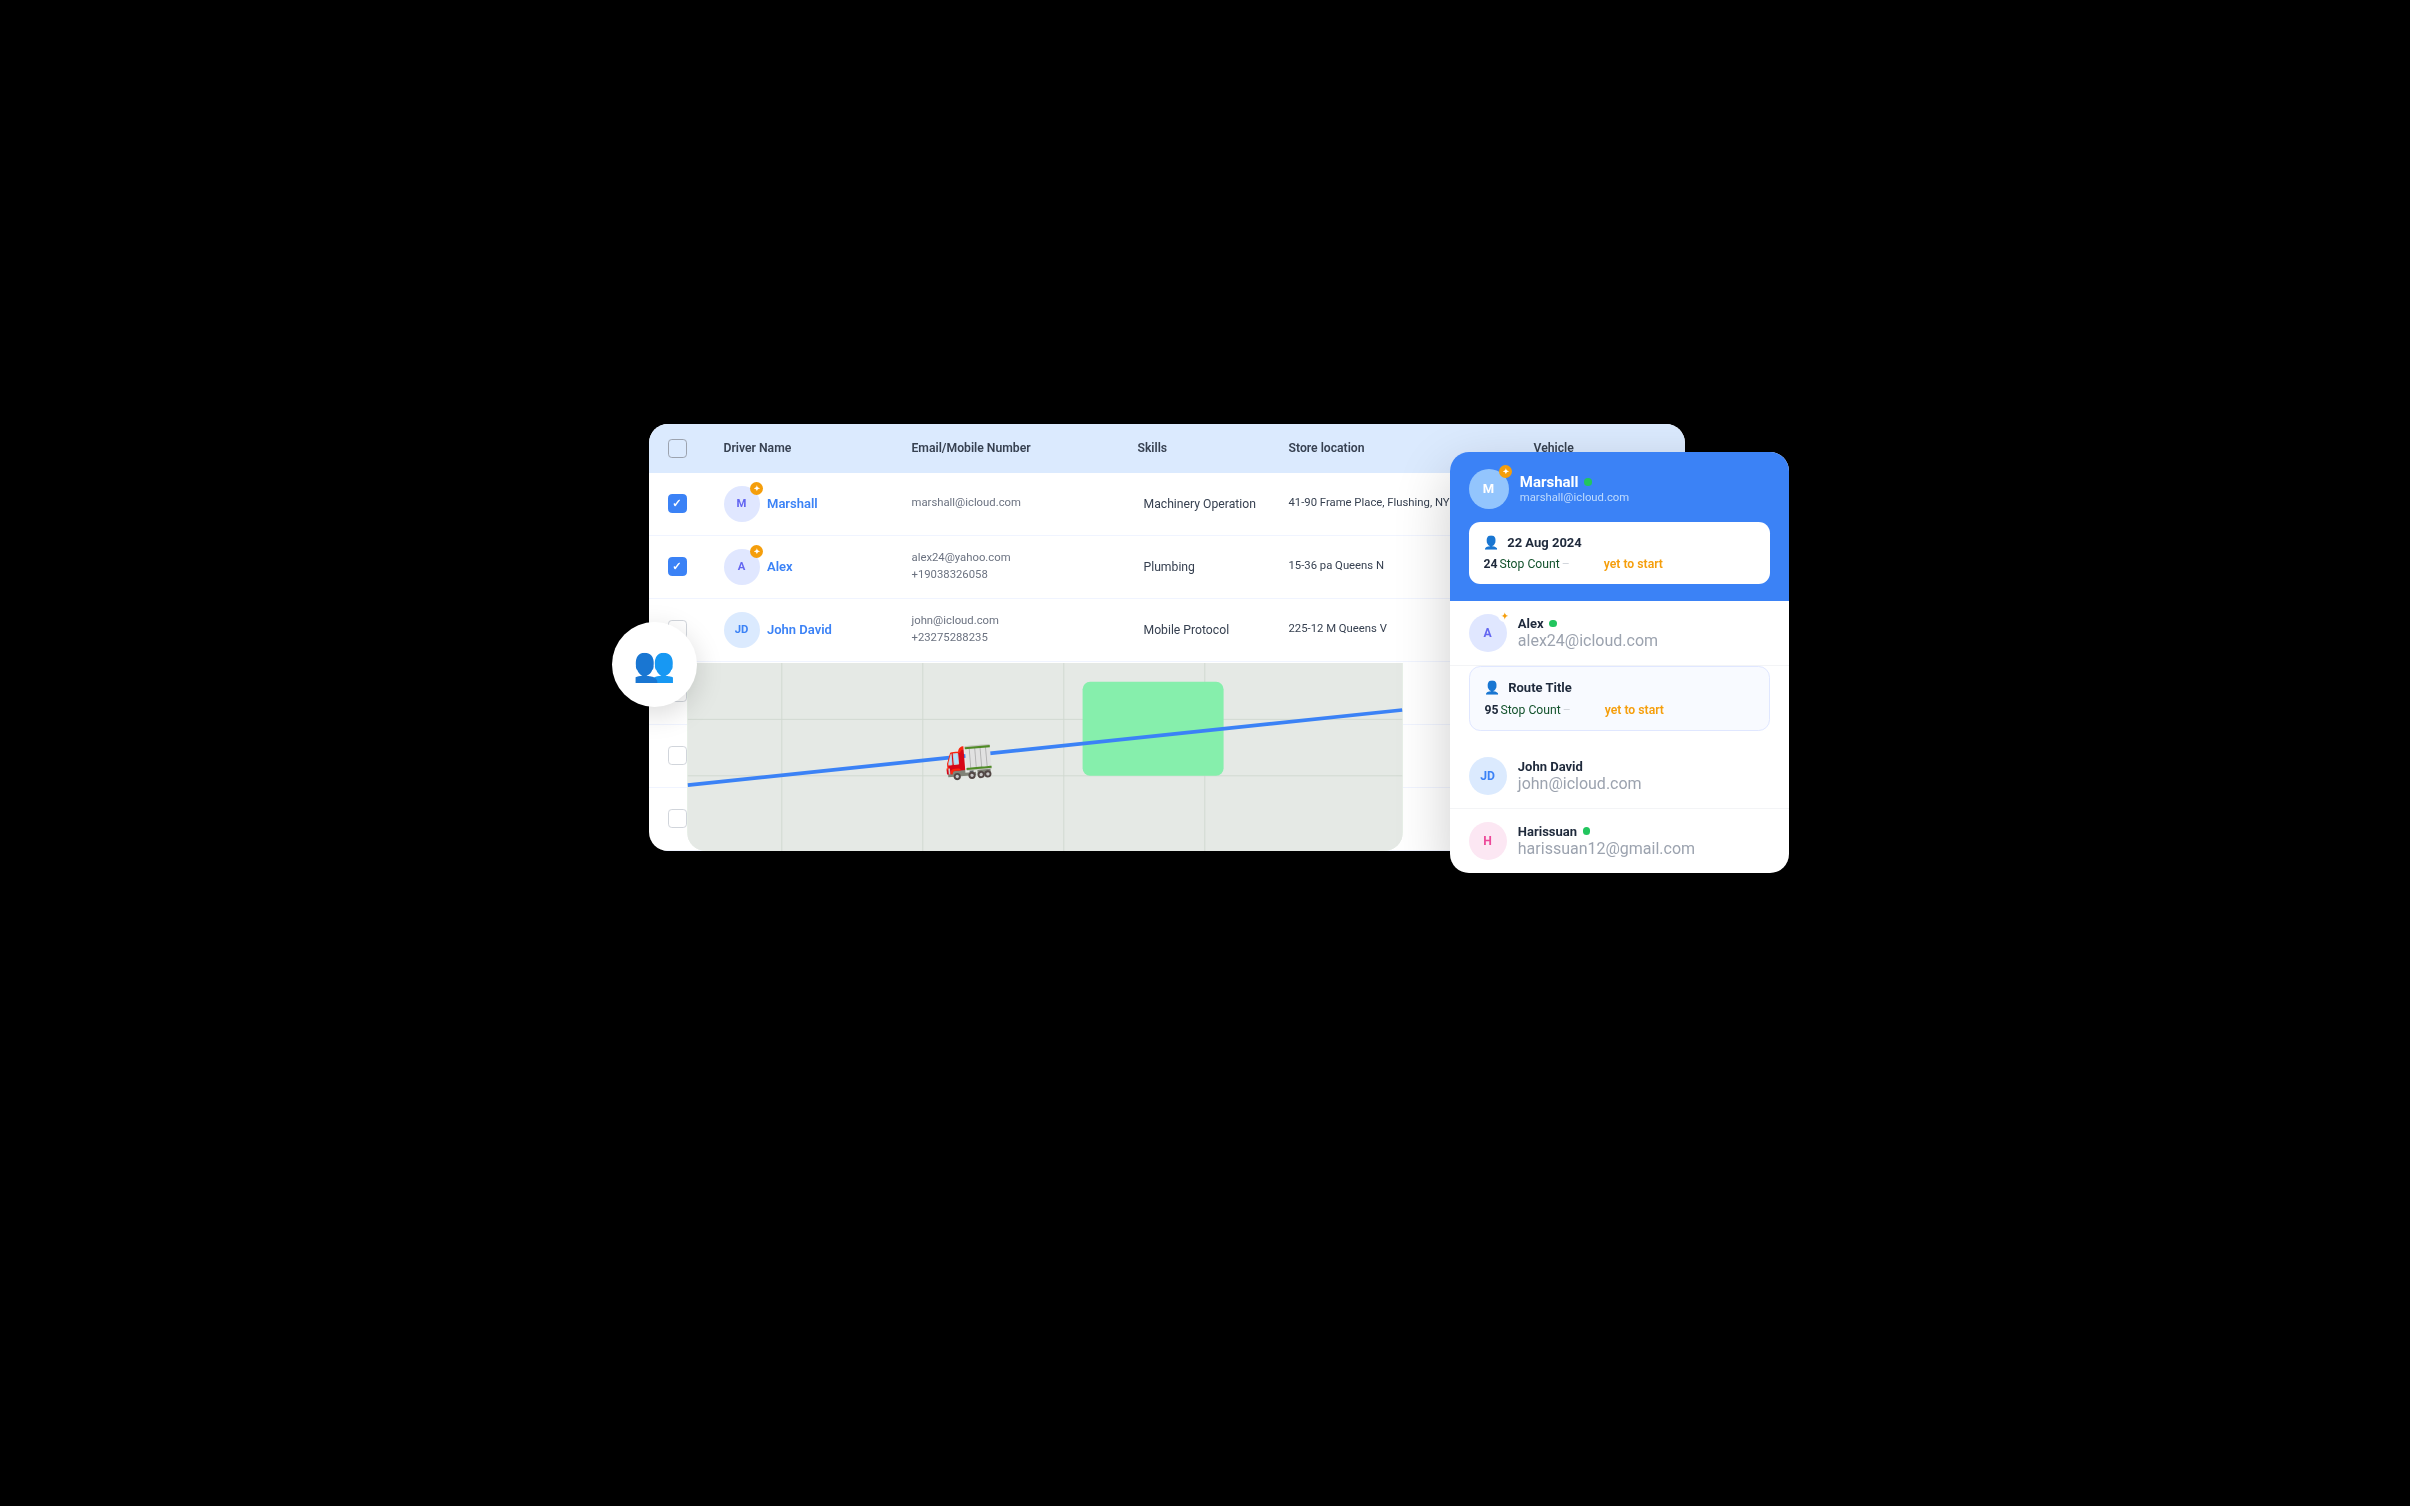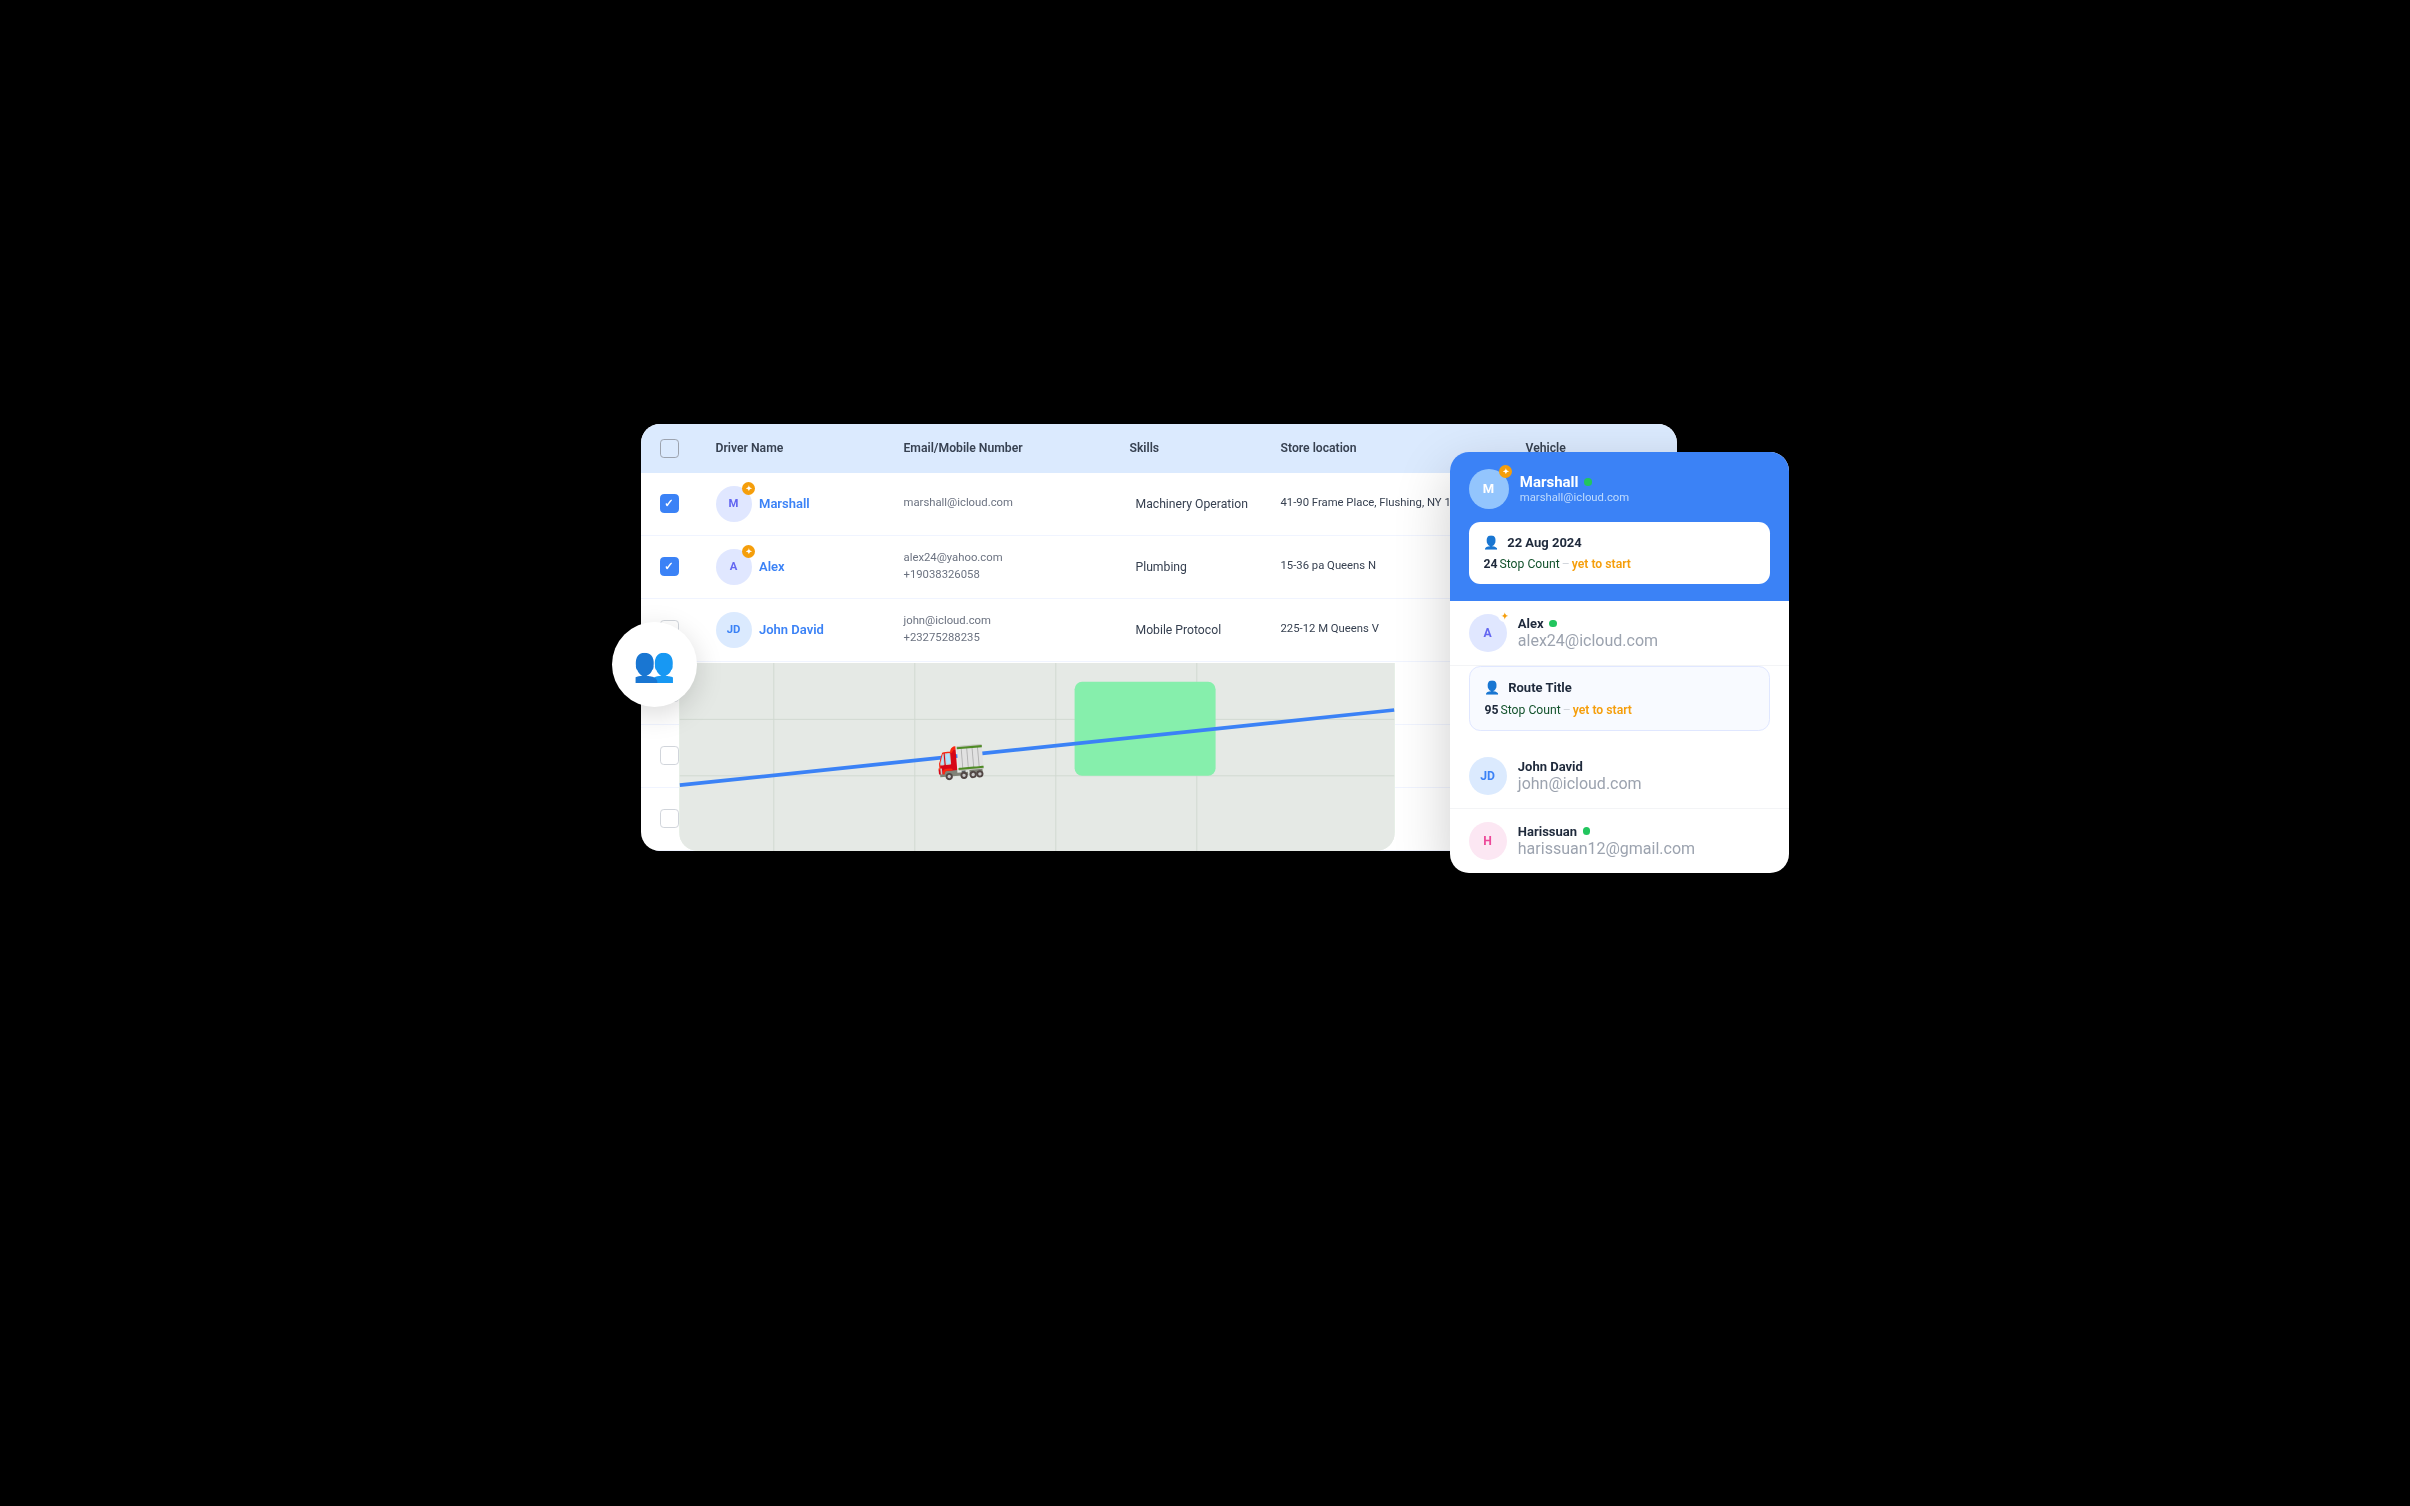--- a/index.html
+++ b/index.html
@@ -14,21 +14,21 @@
     .scene {
       position: relative;
       width: 1205px;
       height: 753px;
     }
 
     
     .table-card {
       position: absolute;
       top: 47px;
-      left: 38px;
+      left: 46px;
       width: 1036px;
       background: #fff;
       border-radius: 19px;
       box-shadow: 0 19px 56px rgba(0,0,0,0.15);
       overflow: hidden;
     }
 
     
     .table-header {
       background: #dbeafe;
@@ -251,20 +251,21 @@
       font-weight: 700;
       color: #1e293b;
     }
     .stop-label {
       color: #14532d;
     }
     .dash { color: #d1d5db; }
     .yet-to-start {
       color: #f59e0b;
       font-weight: 600;
+      margin-left: 32px;
     }
 
     
     .person-row {
       padding: 13px 19px;
       display: flex;
       align-items: center;
       gap: 11.3px;
       border-bottom: 0.9px solid #f3f4f6;
     }

